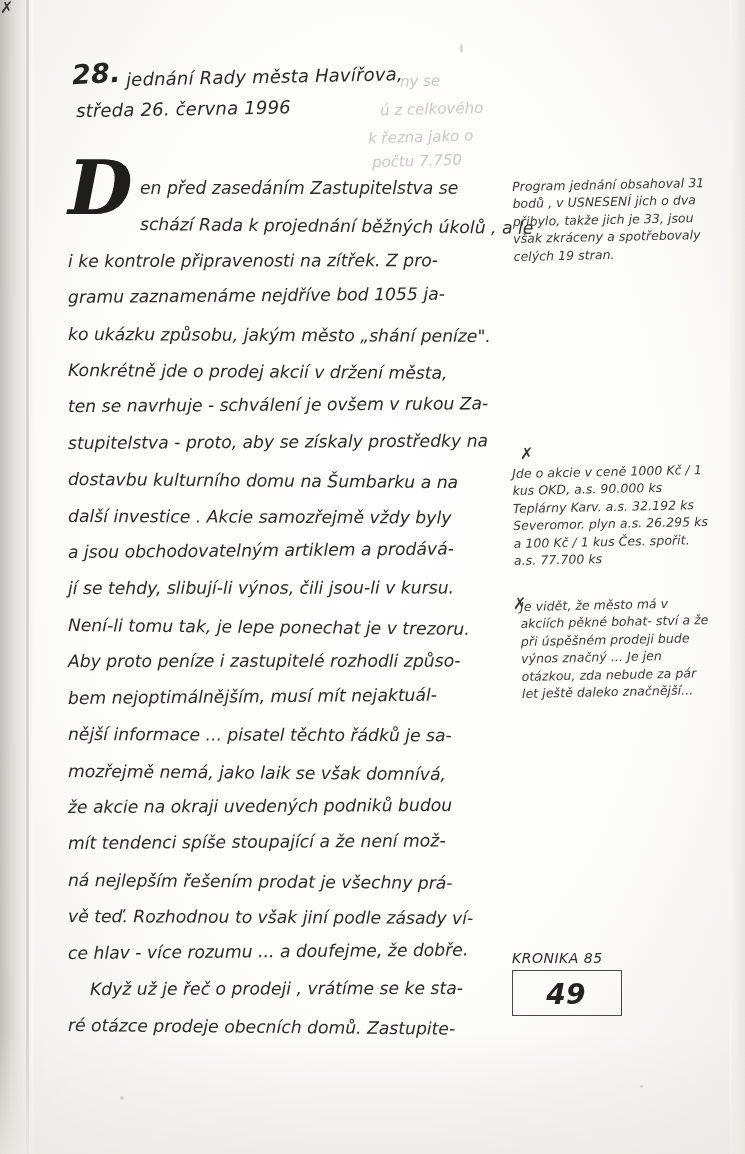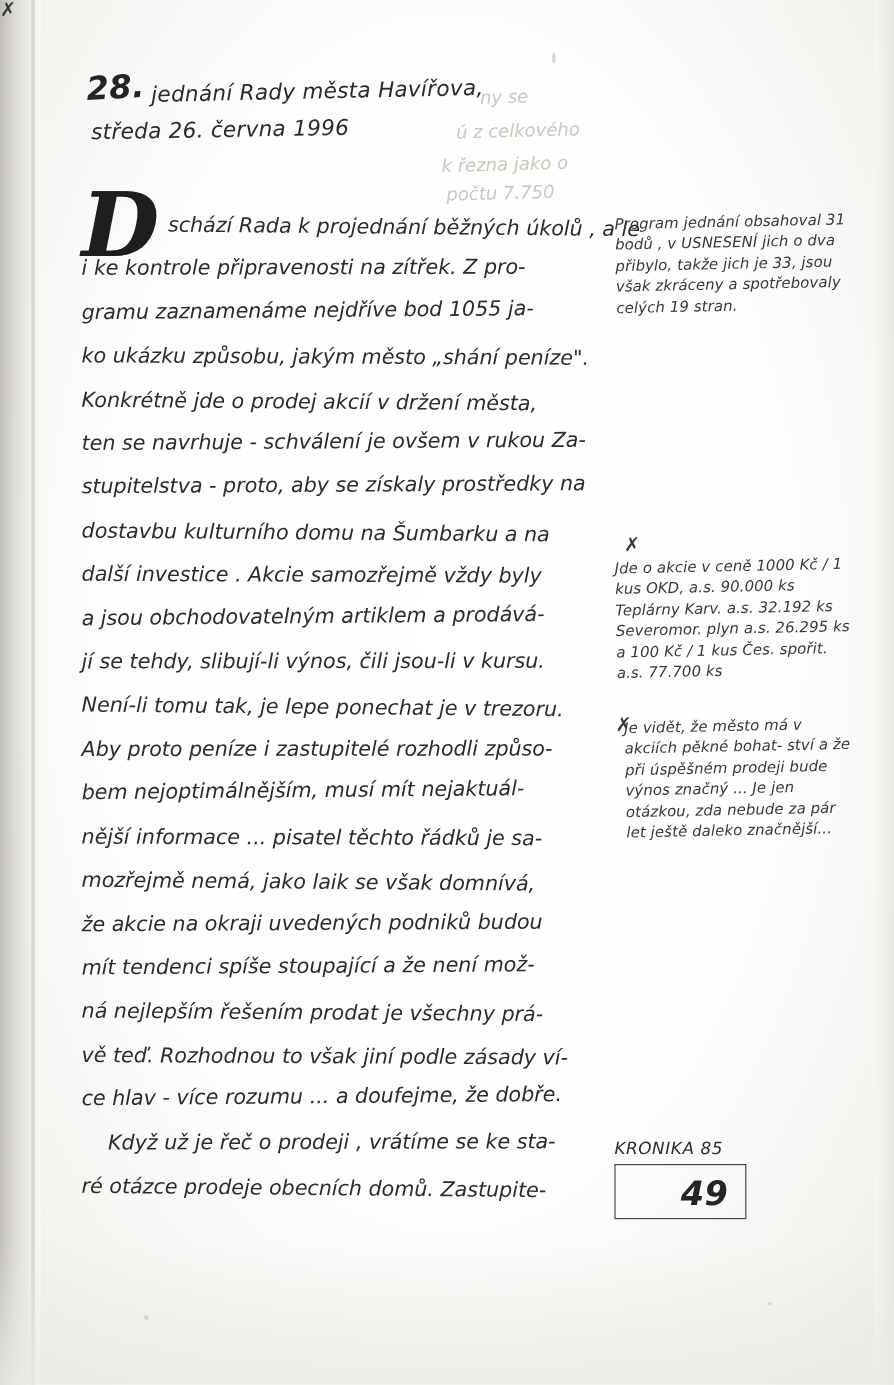--- a/index.html
+++ b/index.html
@@ -196,21 +196,20 @@
     top: 972px;
     width: 108px;
     height: 44px;
     display: flex;
     align-items: center;
     justify-content: center;
     font-size: 28px;
     font-style: italic;
     color: #262423;
     font-weight: bold;
-    margin-left: 21px;
   }
 
   
   .speck {
     position: absolute;
     background: #bdbab5;
     border-radius: 50%;
     opacity: .55;
   }
 </style>
@@ -235,20 +234,21 @@
     <div class="heading-line1">
       <span class="num-28 hand">28.</span>
       <span class="heading-text hand">jednání Rady města Havířova,</span>
     </div>
     <div class="heading-line2 hand">středa 26. června 1996</div>
   </div>
 
   <div class="body-col">
     <div class="dropcap">D</div>
     <div class="body-lines">
+      <div class="bl hand indent1" style="transform: rotate(0deg); transform-origin: left center;">en před zasedáním Zastupitelstva  se</div>
       <div class="bl hand indent2" style="transform: rotate(0.55deg); transform-origin: left center;">schází Rada k projednání běžných úkolů , a le</div>
       <div class="bl hand" style="transform: rotate(-0.14deg); transform-origin: left center;">i ke kontrole připravenosti na zítřek. Z pro-</div>
       <div class="bl hand" style="transform: rotate(-0.51deg); transform-origin: left center;">gramu zaznamenáme nejdříve bod 1055 ja-</div>
       <div class="bl hand" style="transform: rotate(0.27deg); transform-origin: left center;">ko ukázku způsobu, jakým město „shání peníze".</div>
       <div class="bl hand" style="transform: rotate(0.44deg); transform-origin: left center;">Konkrétně jde o prodej akcií v držení města,</div>
       <div class="bl hand" style="transform: rotate(-0.38deg); transform-origin: left center;">ten se navrhuje - schválení je ovšem v rukou Za-</div>
       <div class="bl hand" style="transform: rotate(-0.34deg); transform-origin: left center;">stupitelstva - proto, aby se získaly prostředky na</div>
       <div class="bl hand" style="transform: rotate(0.47deg); transform-origin: left center;">dostavbu kulturního domu na Šumbarku a na</div>
       <div class="bl hand" style="transform: rotate(0.22deg); transform-origin: left center;">další investice . Akcie samozřejmě vždy byly</div>
       <div class="bl hand" style="transform: rotate(-0.53deg); transform-origin: left center;">a jsou obchodovatelným artiklem a prodává-</div>

